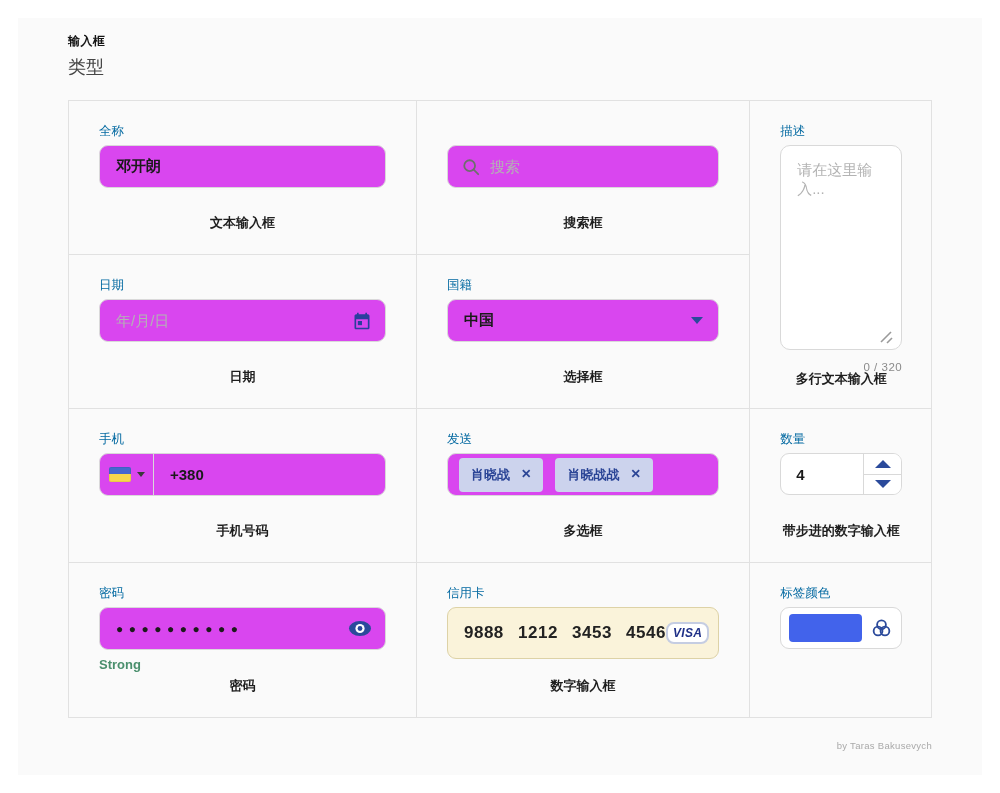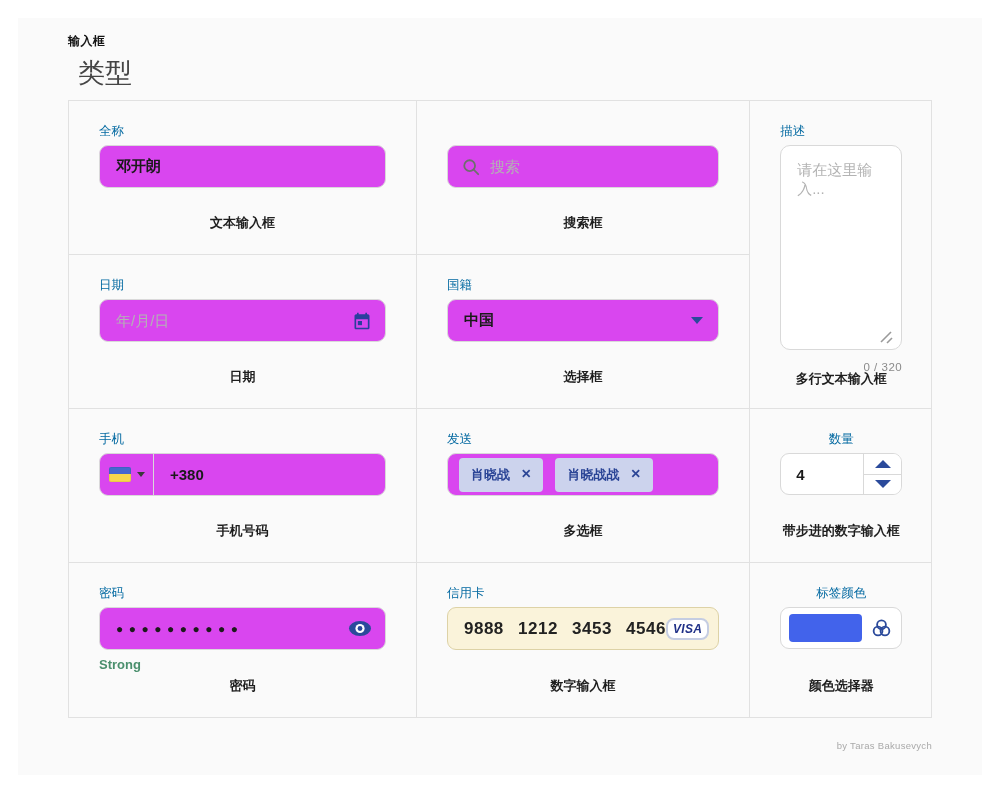--- a/index.html
+++ b/index.html
@@ -2,21 +2,21 @@
 <html><head>
 <meta charset="utf-8">
 <style>
   * { box-sizing: border-box; margin: 0; padding: 0; }
   html,body { background:#fff; }
   .page { position:relative; width:1000px; height:793px; background:#fff;
           font-family:"Liberation Sans", sans-serif; overflow:hidden; }
   .content { position:absolute; left:18px; top:18px; right:18px; bottom:18px; background:#fafafa; }
 
   .eyebrow { position:absolute; left:50px; top:15px; font-size:12px; font-weight:700; color:#141414; letter-spacing:.4px; }
-  .title   { position:absolute; left:60px; top:37px; font-size:27px; font-weight:400; color:#454545; }
+  .title   { position:absolute; left:50px; top:37px; font-size:18px; font-weight:400; color:#454545; }
 
   .grid { position:absolute; left:50px; top:82px; width:864px; height:618px;
           display:grid; grid-template-columns:repeat(3,1fr); grid-template-rows:repeat(4,1fr);
           border:1px solid #e1e1e1; background:#fafafa; }
   .cell { position:relative; border-right:1px solid #e1e1e1; border-bottom:1px solid #e1e1e1; padding:22px 30px 0; }
   .cell.last-col { border-right:none; }
   .cell.last-row { border-bottom:none; }
   .cell.merged { grid-column:3; grid-row:1 / 3; }
 
   .field-label { display:block; font-size:12.5px; color:#0369a1; margin-bottom:7px; height:15px; }
@@ -42,33 +42,33 @@
   .flag { width:22px; height:15px; border-radius:2px;
           background:linear-gradient(#4668cf 50%, #f7d84c 50%); box-shadow:0 0 0 1px rgba(0,0,0,.06) inset; }
   .flag-caret { width:0; height:0; border-left:4.5px solid transparent; border-right:4.5px solid transparent;
                 border-top:5.5px solid #3a3a3a; }
 
   .chips { padding-left:11px; gap:12px;font-family:Liberation Serif, serif; }
   .chip { display:flex; align-items:center; gap:11px; background:#ccd3ed; border-radius:4px;
           padding:8px 12px; font-size:13px; font-weight:700; color:#2b4596; }
   .chip-x { font-size:12.5px; font-weight:700; color:#2b4596; line-height:1; cursor:pointer; }
 
-  .narrow { width:122px; margin:0 auto;text-align:center; }
+  .narrow { width:122px; margin:0 auto; }
   .stepper-box { display:flex; height:42px; background:#fff; border:1px solid #d9d9d9; border-radius:9px; overflow:hidden; }
   .stepper-value { flex:1; display:flex; align-items:center; padding-left:15px; font-size:15px; font-weight:700; color:#1a1a1a; }
   .stepper-btns { width:38px; flex:none; border-left:1px solid #d9d9d9; display:flex; flex-direction:column; }
   .step-btn { flex:1; display:flex; align-items:center; justify-content:center; background:#fff; border:none; cursor:pointer; }
   .step-btn.down { border-top:1px solid #d9d9d9; }
   .tri-up   { width:0; height:0; border-left:8px solid transparent; border-right:8px solid transparent; border-bottom:8px solid #2b4a9b; }
   .tri-down { width:0; height:0; border-left:8px solid transparent; border-right:8px solid transparent; border-top:8px solid #2b4a9b; }
 
   .dots { padding-left:16px; font-size:12px; letter-spacing:5.5px; color:#1b1b1b; white-space:nowrap; }
   .strength { margin-top:7px; font-size:13px; font-weight:700; color:#4a8f6d; }
 
-  .card-box { height:43px; border:1px solid #ddd2a6; background:#faf3da; border-radius:9px;
+  .card-box { height:52px; border:1px solid #ddd2a6; background:#faf3da; border-radius:9px;
               display:flex; align-items:center; padding:0 9px 0 16px; }
   .card-number { flex:1; font-size:17px; font-weight:700; color:#222; word-spacing:9px; letter-spacing:.5px; white-space:nowrap; }
   .visa-badge { border:2px solid #c5cde2; background:#fff; border-radius:8px; padding:2px 5px;
                 font-size:12px; font-weight:900; font-style:italic; color:#1f3087; letter-spacing:.3px; }
 
   .picker-box { height:42px; border:1px solid #d9d9d9; border-radius:9px; background:#fff;
                 display:flex; align-items:center; padding:0 8px; gap:8px; }
   .swatch { flex:1; height:28px; border-radius:4px; background:#4263eb; cursor:pointer; }
 
   .ta-wrap { position:relative; }
@@ -228,20 +228,19 @@
             <span class="swatch"></span>
             <span style="display:flex;">
               <svg width="23" height="23" viewBox="0 0 24 24" fill="none" stroke="#2b4a9b" stroke-width="1.9">
                   <circle cx="12" cy="8.2" r="4.6"></circle>
                   <circle cx="8.4" cy="14.6" r="4.6"></circle>
                   <circle cx="15.6" cy="14.6" r="4.6"></circle>
                 </svg>
             </span>
           </div>
         </div>
-        <div class="caption">颜色选择器</div>
       </div>
 
     </div>
 
     <div class="credit">by Taras Bakusevych</div>
   </div>
 </div>
 
 </body></html>

